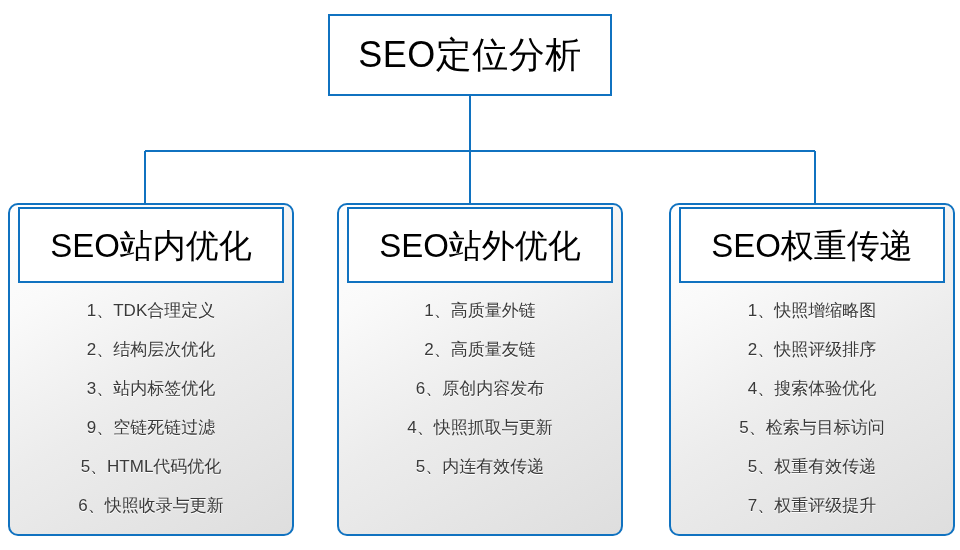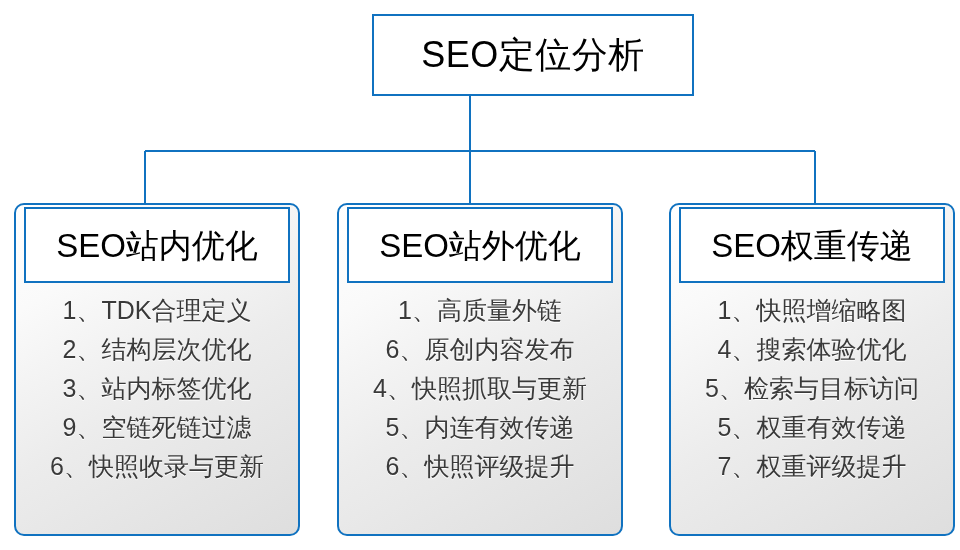--- a/index.html
+++ b/index.html
@@ -28,46 +28,45 @@
     width: 960px;
     height: 550px;
     pointer-events: none;
   }
 
   
   .root-node {
     position: absolute;
     left: 328px;
     top: 14px;
-    width: 322px;
+    width: 284px;
     height: 82px;
     background: #ffffff;
     border: 2px solid #1072C0;
     box-sizing: border-box;
     display: flex;
     align-items: center;
     justify-content: center;
-    margin-left: 44px;
   }
   .root-label {
     font-size: 36px;
     color: #000000;
     letter-spacing: 0.5px;
     line-height: 1;
     white-space: nowrap;
   }
 
   
   .column {
     position: absolute;
     top: 203px;
     width: 286px;
     height: 333px;
   }
-  .col-1 { left: 14px; padding-left: 18px; }
+  .col-1 { left: 8px; padding-left: 18px; }
   .col-2 { left: 337px; }
   .col-3 { left: 669px; }
 
   
   .col-body {
     position: absolute;
     left: 0;
     top: 0;
     width: 286px;
     height: 333px;
@@ -102,21 +101,21 @@
   .col-list {
     position: absolute;
     left: 0;
     top: 88px;
     width: 286px;
     padding: 0;
     margin: 0;
     list-style: none;
   }
   .col-list li {
-    font-size: 25px;
+    font-size: 17px;
     color: #3a3a3a;
     line-height: 39px;
     height: 39px;
     text-align: center;
     white-space: nowrap;
     text-shadow: 0 1px 0 #ffffff;
   }
 </style>
 </head>
 <body>
@@ -145,45 +144,47 @@
   <div class="column col-1">
     <div class="col-body"></div>
     <div class="col-header">
       <span class="col-header-label">SEO站内优化</span>
     </div>
     <ul class="col-list">
       <li>1、TDK合理定义</li>
       <li>2、结构层次优化</li>
       <li>3、站内标签优化</li>
       <li>9、空链死链过滤</li>
+      <li>5、HTML代码优化</li>
       <li>6、快照收录与更新</li>
     </ul>
   </div>
 
   <div class="column col-2">
     <div class="col-body"></div>
     <div class="col-header">
       <span class="col-header-label">SEO站外优化</span>
     </div>
     <ul class="col-list">
       <li>1、高质量外链</li>
+      <li>2、高质量友链</li>
       <li>6、原创内容发布</li>
       <li>4、快照抓取与更新</li>
       <li>5、内连有效传递</li>
-      <li>6、快照评级提升</li>
     </ul>
   </div>
 
   <div class="column col-3">
     <div class="col-body"></div>
     <div class="col-header">
       <span class="col-header-label">SEO权重传递</span>
     </div>
     <ul class="col-list">
       <li>1、快照增缩略图</li>
+      <li>2、快照评级排序</li>
       <li>4、搜索体验优化</li>
       <li>5、检索与目标访问</li>
       <li>5、权重有效传递</li>
       <li>7、权重评级提升</li>
     </ul>
   </div>
 
 </div>
 
 </body></html>

